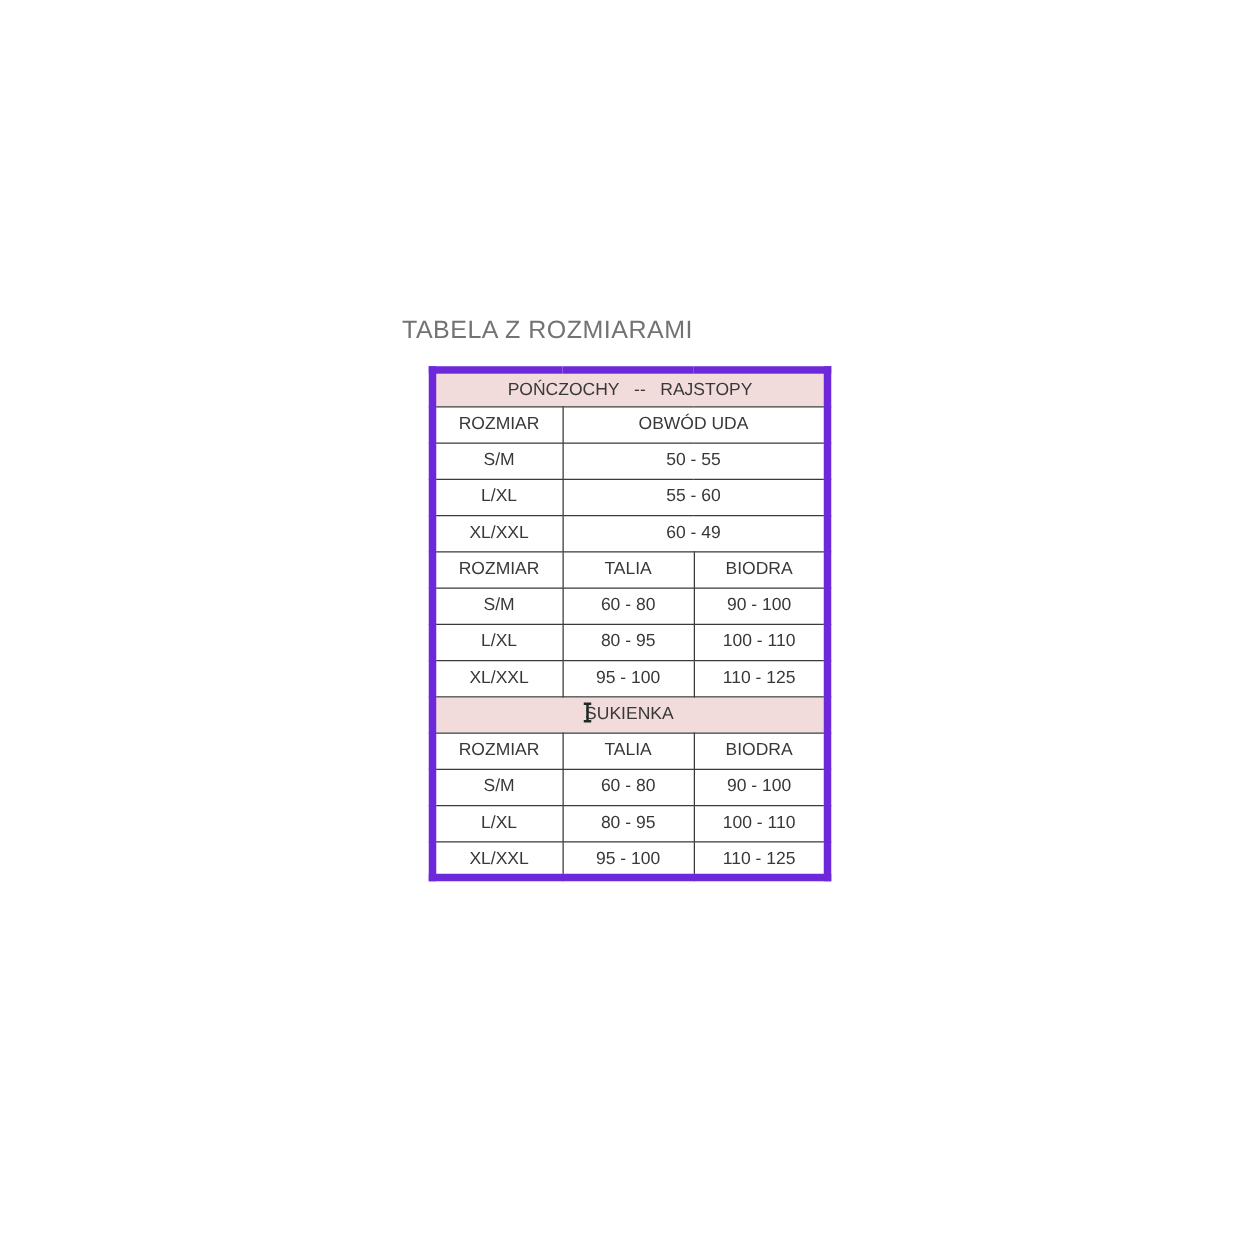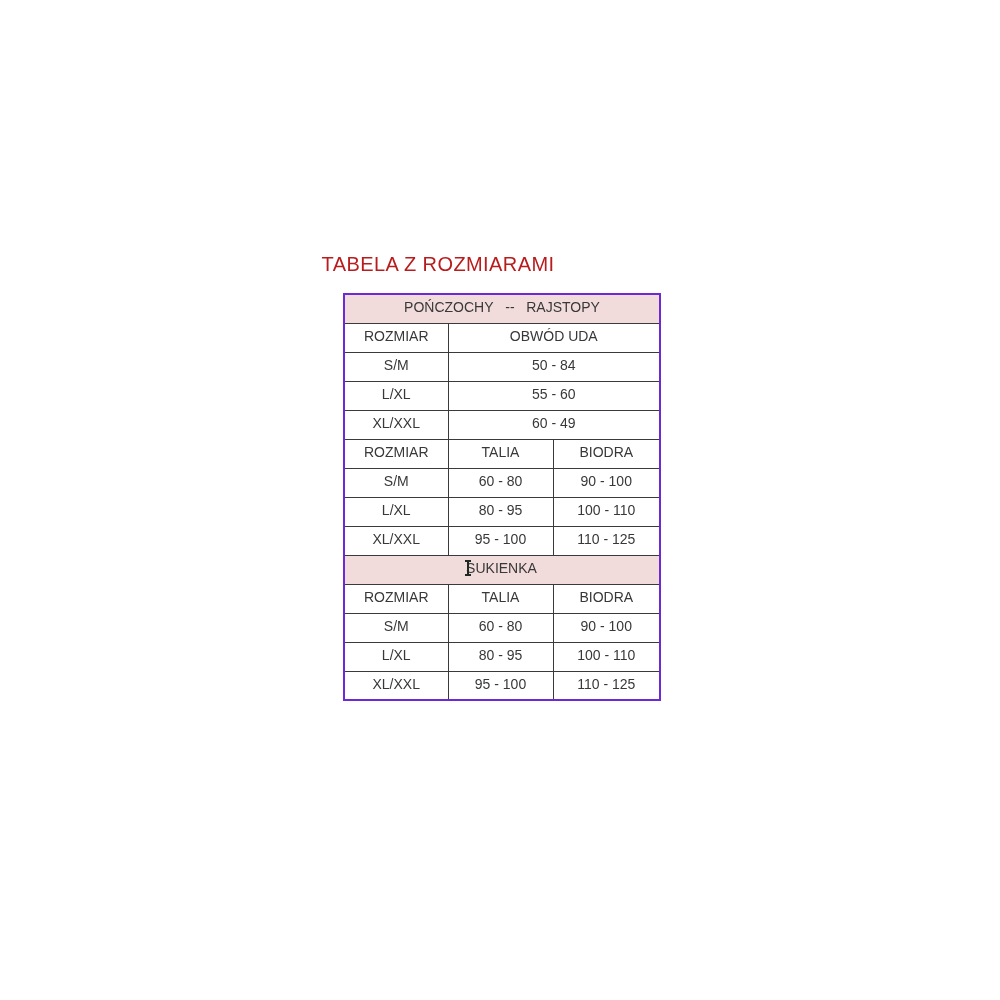--- a/index.html
+++ b/index.html
@@ -11,30 +11,30 @@
   body { position: relative; overflow: hidden; }
 
   .page-title {
     position: absolute;
     top: 253px; left: 0;
     width: 876px;
     text-align: center;
     font-size: 20px;
     font-weight: 400;
     letter-spacing: 0.4px;
-    color: #b91c1c;
+    color: #737373;
   }
 
   table.size-table {
     position: absolute;
     left: 343px; top: 293px;
     width: 316px;
     border-collapse: collapse;
     table-layout: fixed;
-    border: 2px solid #6d28d9;
+    border: 6px solid #6d28d9;
   }
   table.size-table td {
     border: 1px solid #3a3a3a;
     height: 29px;
     vertical-align: top;
     text-align: center;
     font-size: 14px;
     padding-top: 4px;
     color: #383838;
     overflow: hidden;
@@ -77,21 +77,21 @@
   <tbody id="size-table-body">
       <tr>
         <td colspan="3" class="section-header"><span>POŃCZOCHY&nbsp;&nbsp; --&nbsp;&nbsp; RAJSTOPY</span></td>
       </tr>
       <tr>
         <td>ROZMIAR</td>
         <td colspan="2">OBWÓD UDA</td>
       </tr>
       <tr>
         <td>S/M</td>
-        <td colspan="2">50 - 84</td>
+        <td colspan="2">50 - 55</td>
       </tr>
       <tr>
         <td>L/XL</td>
         <td colspan="2">55 - 60</td>
       </tr>
       <tr>
         <td>XL/XXL</td>
         <td colspan="2">60 - 49</td>
       </tr>
       <tr>

